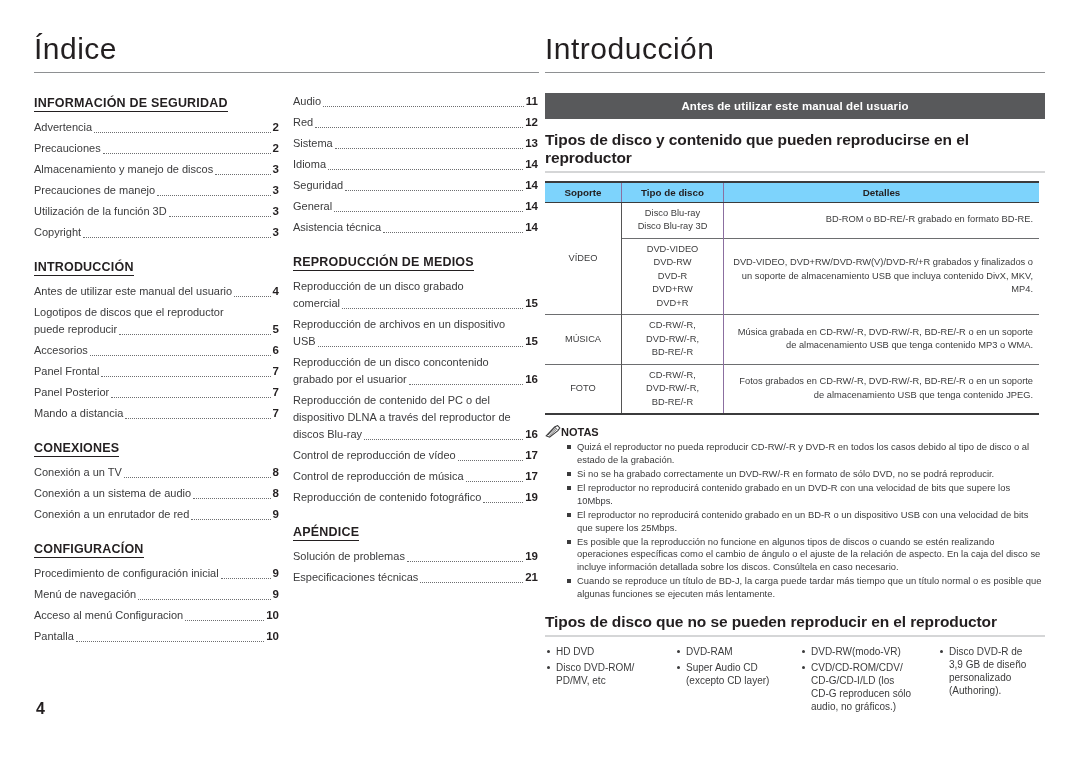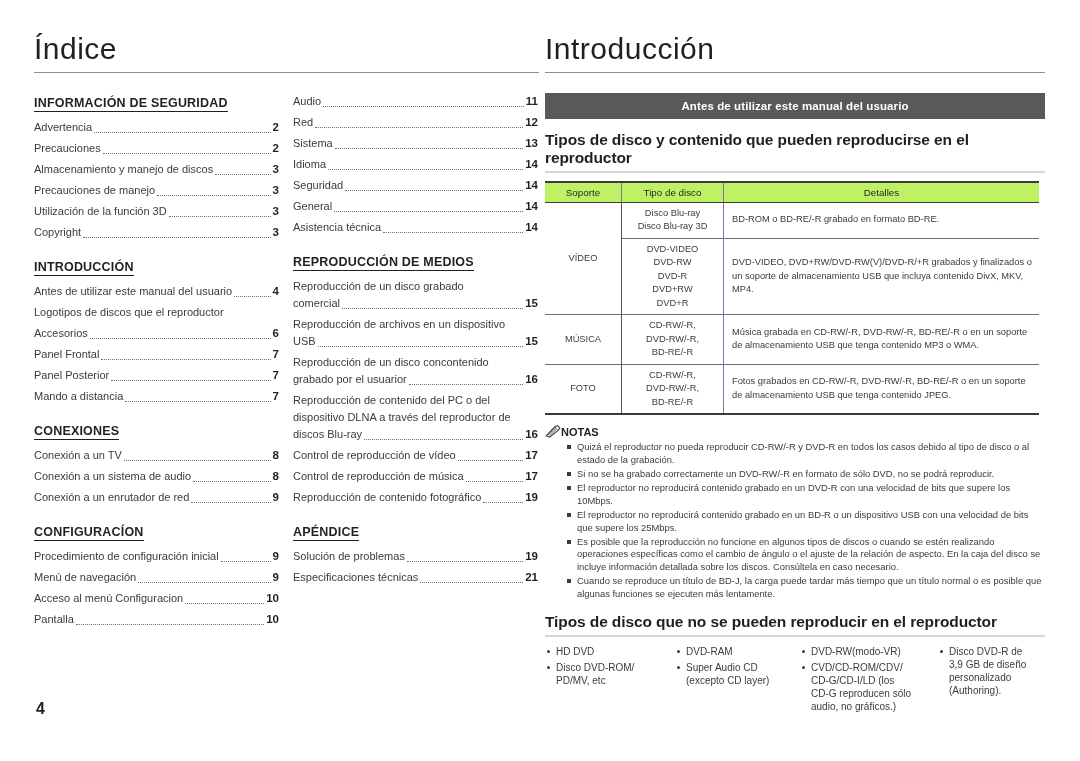--- a/index.html
+++ b/index.html
@@ -133,23 +133,23 @@
   table.disc-table {
     border-collapse: collapse;
     width: 494px;
     table-layout: fixed;
     font-size: 9.3px;
     color: #3b3b3c;
     border-top: 2px solid #3b3b3c;
     border-bottom: 2px solid #3b3b3c;
   }
   table.disc-table th {
-    background: #bef264;
+    background: #7dd3fc;
     font-size: 9.8px;
-    font-weight: normal;
+    font-weight: bold;
     color: #231f20;
     text-align: center;
     padding: 4px 2px;
     border-bottom: 1px solid #3b3b3c;
   }
   table.disc-table th.col-a { width: 72px; }
   table.disc-table th.col-b { width: 97px; border-left: 1px solid #8b6fa0; border-right: 1px solid #8b6fa0; }
   table.disc-table th.col-c { }
   table.disc-table td {
     padding: 4px 6px;
@@ -159,21 +159,21 @@
   table.disc-table td.media {
     text-align: center;
     border-right: 1px solid #555;
   }
   table.disc-table td.kind {
     text-align: center;
     border-right: 1px solid #8b6fa0;
     line-height: 13.5px;
   }
   table.disc-table td.detail {
-    text-align: left;
+    text-align: right;
     line-height: 13.5px;
     padding-left: 8px;
     margin-top: 23px;
   }
   table.disc-table tr.rowline > td { border-top: 1px solid #6d6e70; }
   table.disc-table tr.subline > td.kind,
   table.disc-table tr.subline > td.detail { border-top: 1px solid #6d6e70; }
 
   
   .notes { margin-top: 10px; }
@@ -308,20 +308,25 @@
               </span>
             </div></div>
           <div class="toc-group"><div class="toc-group-title">INTRODUCCIÓN</div><div class="toc-entry">
               <span class="dots-row">
                 <span class="label">Antes de utilizar este manual del usuario</span>
                 <span class="lead"></span>
                 <span class="pg">4</span>
               </span>
             </div><div class="toc-entry multi">
               <span class="first-line">Logotipos de discos que el reproductor</span>
+              <span class="dots-row">
+                <span class="label">puede reproducir</span>
+                <span class="lead"></span>
+                <span class="pg">5</span>
+              </span>
             </div><div class="toc-entry">
               <span class="dots-row">
                 <span class="label">Accesorios</span>
                 <span class="lead"></span>
                 <span class="pg">6</span>
               </span>
             </div><div class="toc-entry">
               <span class="dots-row">
                 <span class="label">Panel Frontal</span>
                 <span class="lead"></span>

